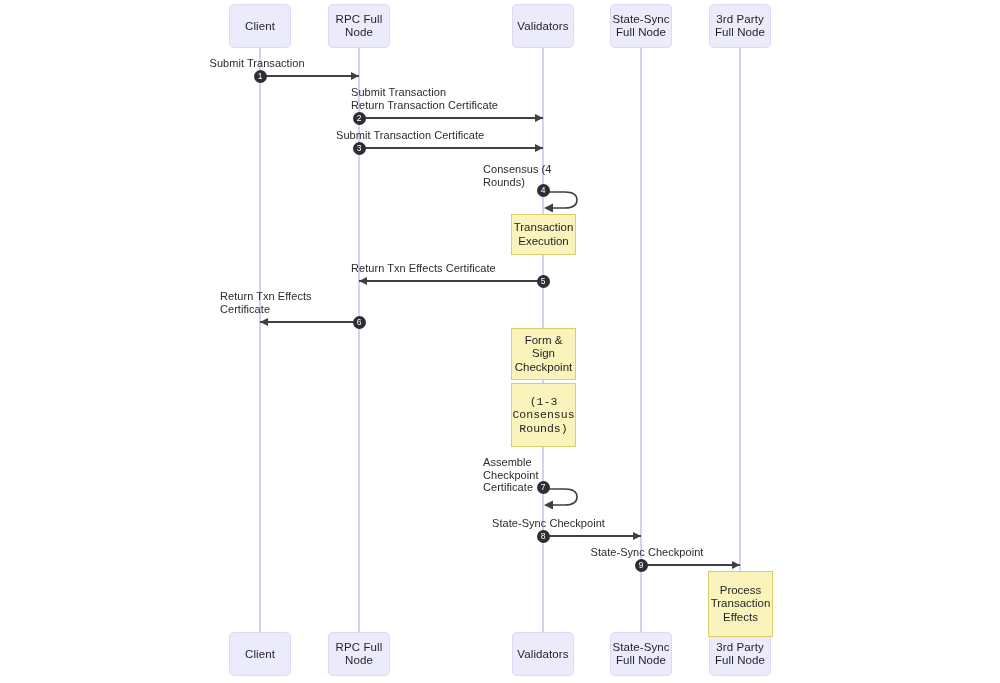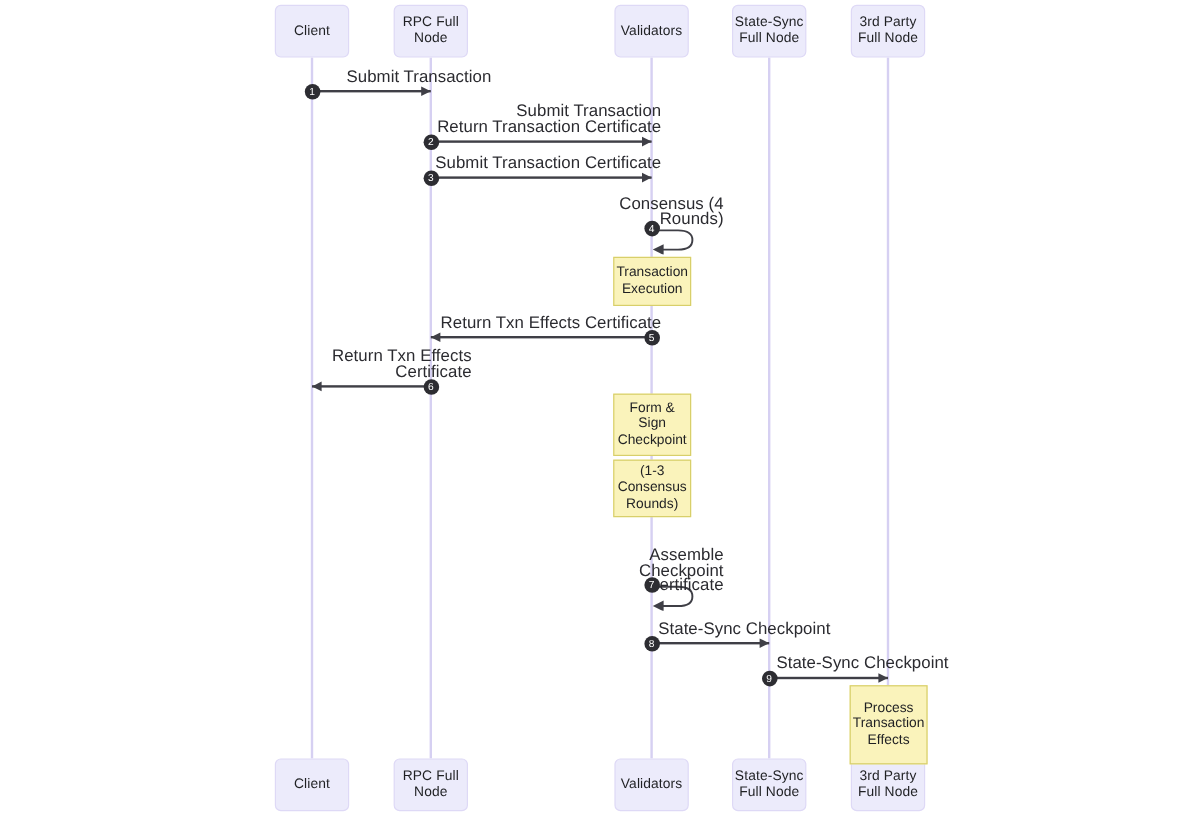--- a/index.html
+++ b/index.html
@@ -64,24 +64,24 @@
     border-bottom: 4.5px solid transparent;
   }
   .arrowhead.right {
     border-left: 8px solid #3f3f46;
   }
   .arrowhead.left {
     border-right: 8px solid #3f3f46;
   }
   .msg-label {
     position: absolute;
-    font-size: 14px;
+    font-size: 11px;
     line-height: 12.5px;
     color: #2b2b30;
-    text-align: right;
+    text-align: left;
     white-space: pre-line;
     letter-spacing: 0.05px;
   }
   .seq-num {
     position: absolute;
     width: 13px;
     height: 13px;
     border-radius: 50%;
     background: #2d2d32;
     color: #ffffff;
@@ -141,57 +141,57 @@
     </div>
     <div class="note-box" style="left: 511px; top: 214px; width: 65px; height: 41px;">
       <span style="white-space: pre-line;">Transaction
 Execution</span>
     </div>
     <div class="note-box" style="left: 511px; top: 328px; width: 65px; height: 52px;">
       <span style="white-space: pre-line;">Form &amp;
 Sign
 Checkpoint</span>
     </div>
-    <div class="note-box" style="left: 511px; top: 383px; width: 65px; height: 48px;">
+    <div class="note-box" style="left: 511px; top: 383px; width: 65px; height: 64px; font-family: Liberation Mono, monospace;">
       <span style="white-space: pre-line;">(1-3
 Consensus
 Rounds)</span>
     </div>
     <div class="note-box" style="left: 708px; top: 571px; width: 65px; height: 66px;">
       <span style="white-space: pre-line;">Process
 Transaction
 Effects</span>
     </div>
     <div class="msg-line" style="left: 260px; top: 75.2px; width: 99px;"></div>
     <div class="arrowhead right" style="top: 71.5px; left: 351px;"></div>
     <div class="msg-label" style="left: 209.5px; width: 200px; top: 56.5px;">Submit Transaction</div>
     <div class="seq-num" style="left: 253.5px; top: 69.5px;">1</div>
     <div class="msg-line" style="left: 359px; top: 117.2px; width: 184px;"></div>
     <div class="arrowhead right" style="top: 113.5px; left: 535px;"></div>
     <div class="msg-label" style="left: 351px; width: 200px; top: 86px;">Submit Transaction
 Return Transaction Certificate</div>
     <div class="seq-num" style="left: 352.5px; top: 111.5px;">2</div>
     <div class="msg-line" style="left: 359px; top: 147.2px; width: 184px;"></div>
     <div class="arrowhead right" style="top: 143.5px; left: 535px;"></div>
-    <div class="msg-label" style="left: 351px; width: 200px; top: 128.5px;">Submit Transaction Certificate</div>
+    <div class="msg-label" style="left: 336px; width: 200px; top: 128.5px;">Submit Transaction Certificate</div>
     <div class="seq-num" style="left: 352.5px; top: 141.5px;">3</div>
     <svg class="selfloop" width="40" height="22" style="left: 543px; top: 190px;">
       <path d="M 1 2 L 22 2 Q 34 2 34 10 Q 34 18 22 18 L 9 18" fill="none" stroke="#3f3f46" stroke-width="1.6"></path>
       <polygon points="1,18 10,13.5 10,22.5" fill="#3f3f46"></polygon>
     </svg>
     <div class="msg-label" style="left: 483px; width: 120px; top: 163px;">Consensus (4
 Rounds)</div>
     <div class="seq-num" style="left: 536.5px; top: 184px;">4</div>
     <div class="msg-line" style="left: 359px; top: 280.2px; width: 184px;"></div>
     <div class="arrowhead left" style="top: 276.5px; left: 359px;"></div>
     <div class="msg-label" style="left: 351px; width: 200px; top: 261.5px;">Return Txn Effects Certificate</div>
     <div class="seq-num" style="left: 536.5px; top: 274.5px;">5</div>
     <div class="msg-line" style="left: 260px; top: 321.2px; width: 99px;"></div>
     <div class="arrowhead left" style="top: 317.5px; left: 260px;"></div>
-    <div class="msg-label" style="left: 193px; width: 200px; top: 290px;">Return Txn Effects
+    <div class="msg-label" style="left: 220px; width: 200px; top: 290px;">Return Txn Effects
 Certificate</div>
     <div class="seq-num" style="left: 352.5px; top: 315.5px;">6</div>
     <svg class="selfloop" width="40" height="22" style="left: 543px; top: 487px;">
       <path d="M 1 2 L 22 2 Q 34 2 34 10 Q 34 18 22 18 L 9 18" fill="none" stroke="#3f3f46" stroke-width="1.6"></path>
       <polygon points="1,18 10,13.5 10,22.5" fill="#3f3f46"></polygon>
     </svg>
     <div class="msg-label" style="left: 483px; width: 120px; top: 456px;">Assemble
 Checkpoint
 Certificate</div>
     <div class="seq-num" style="left: 536.5px; top: 481px;">7</div>

